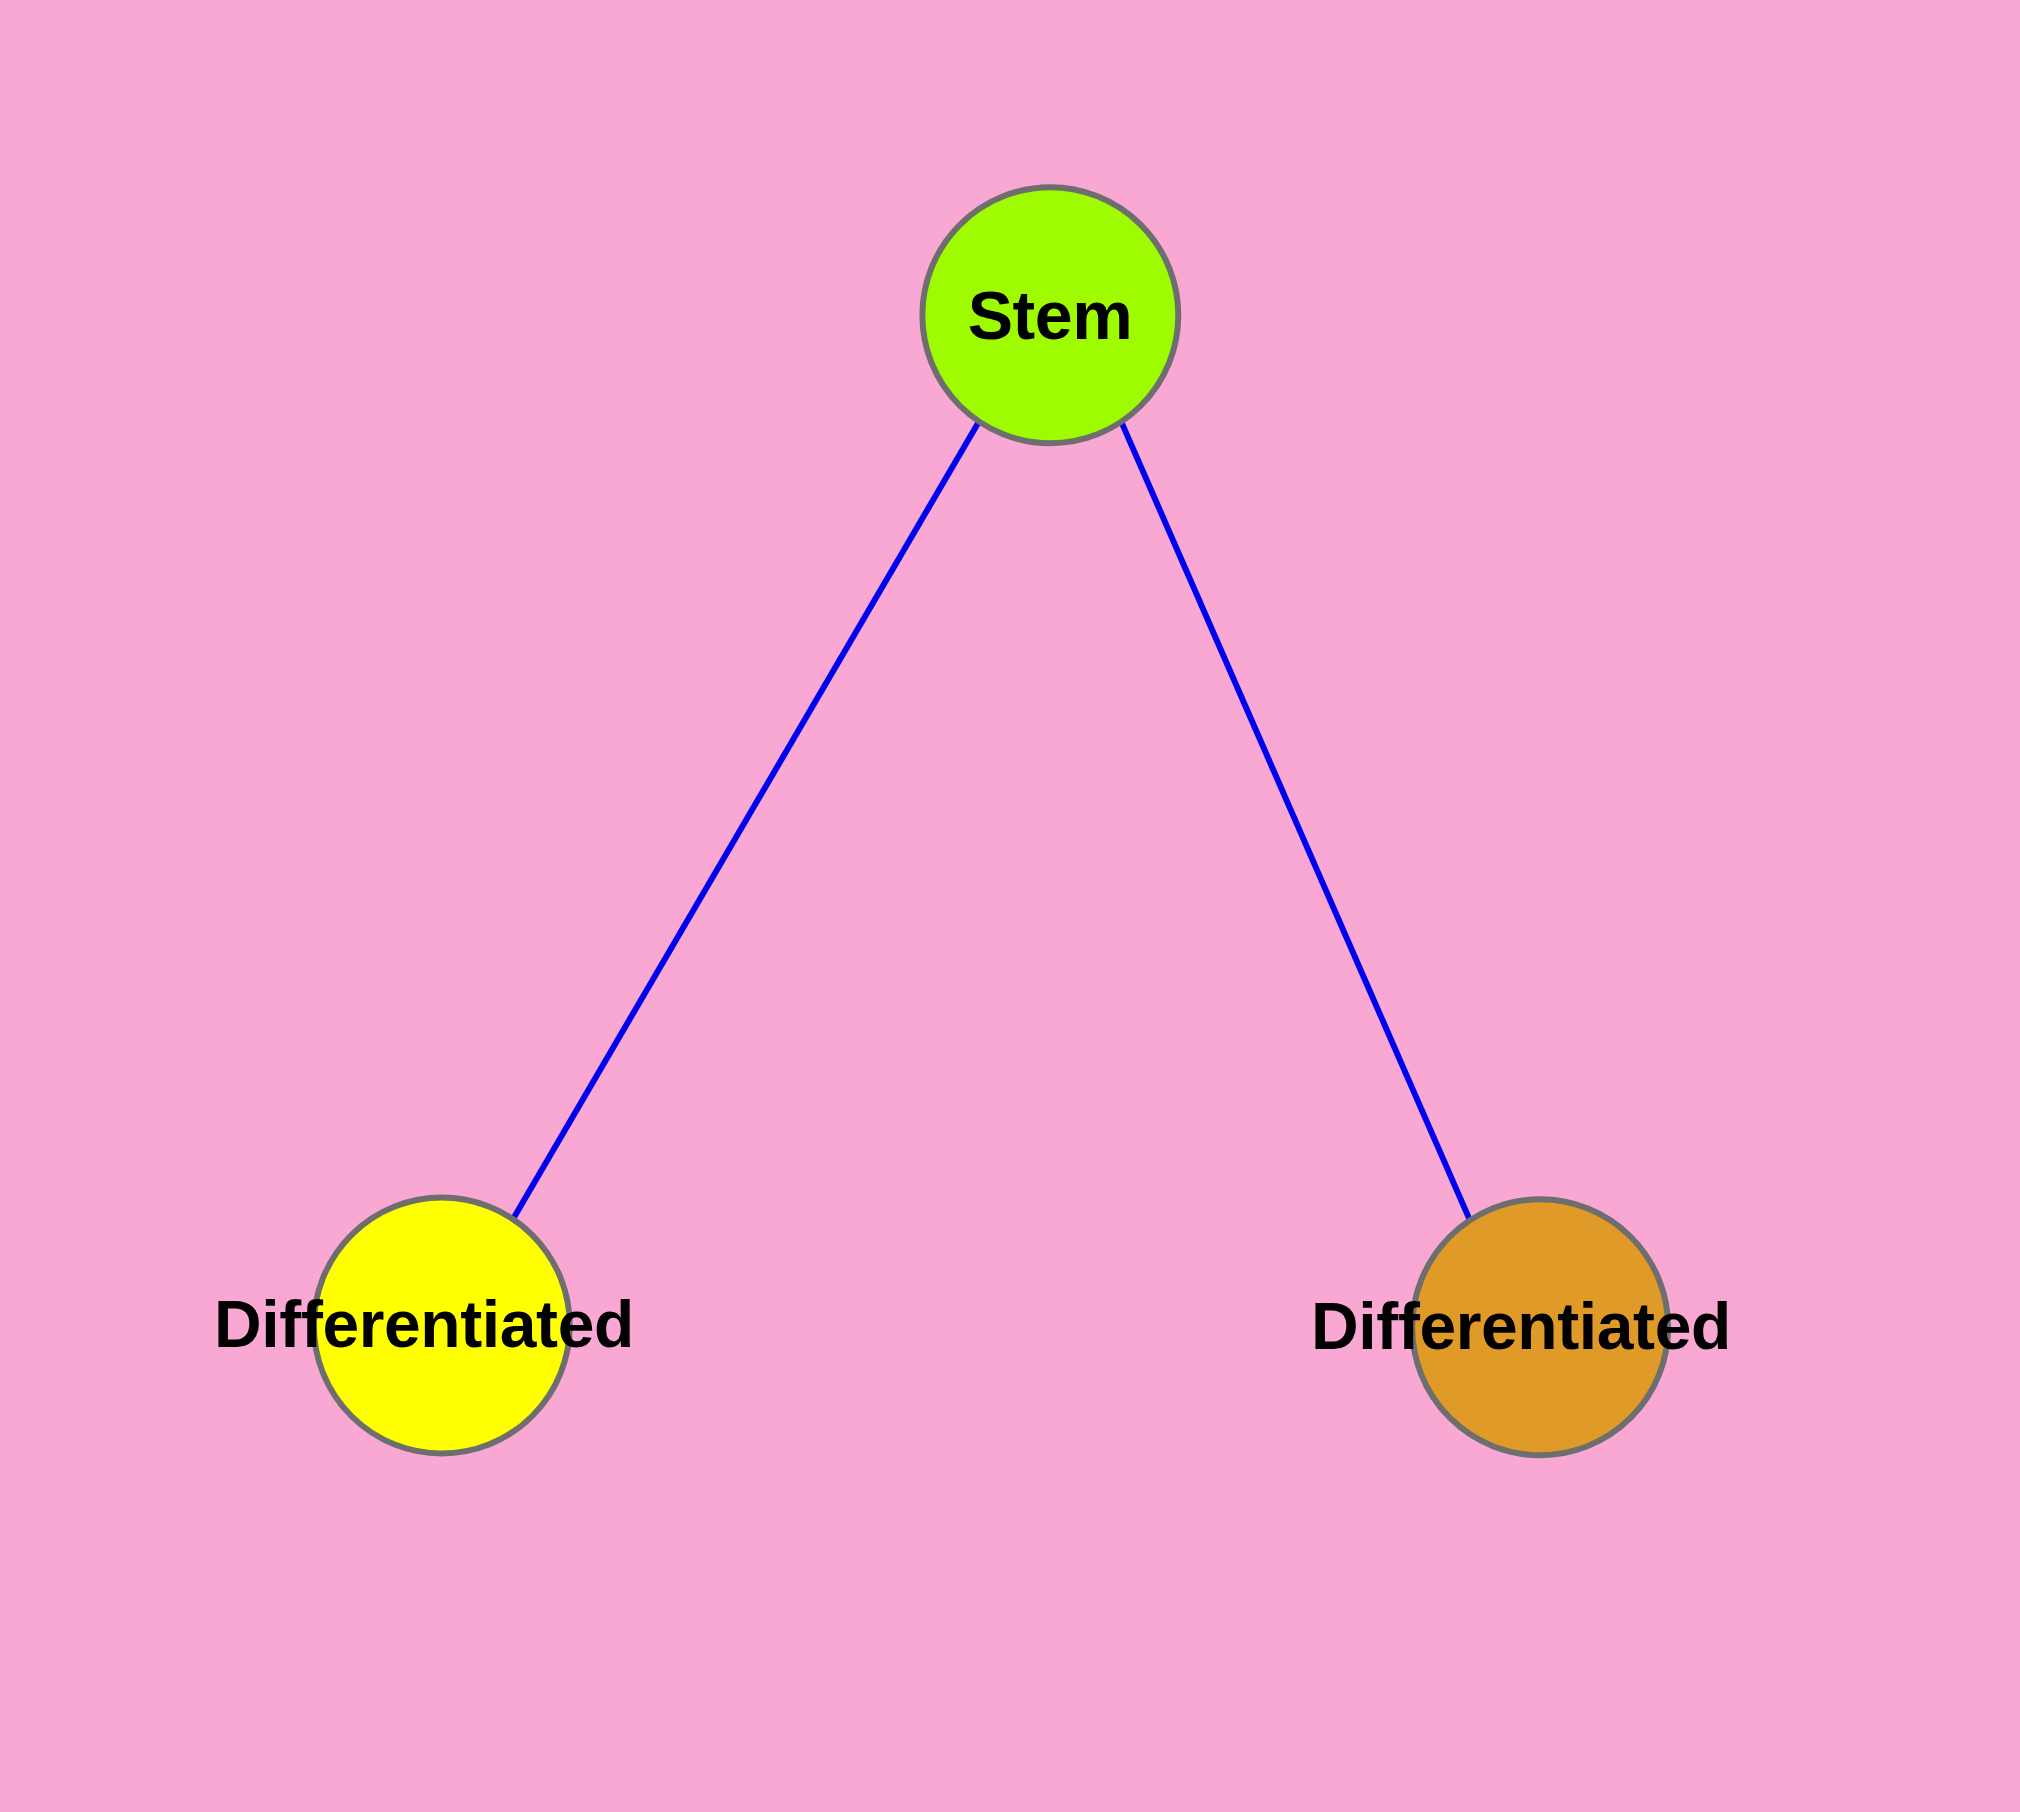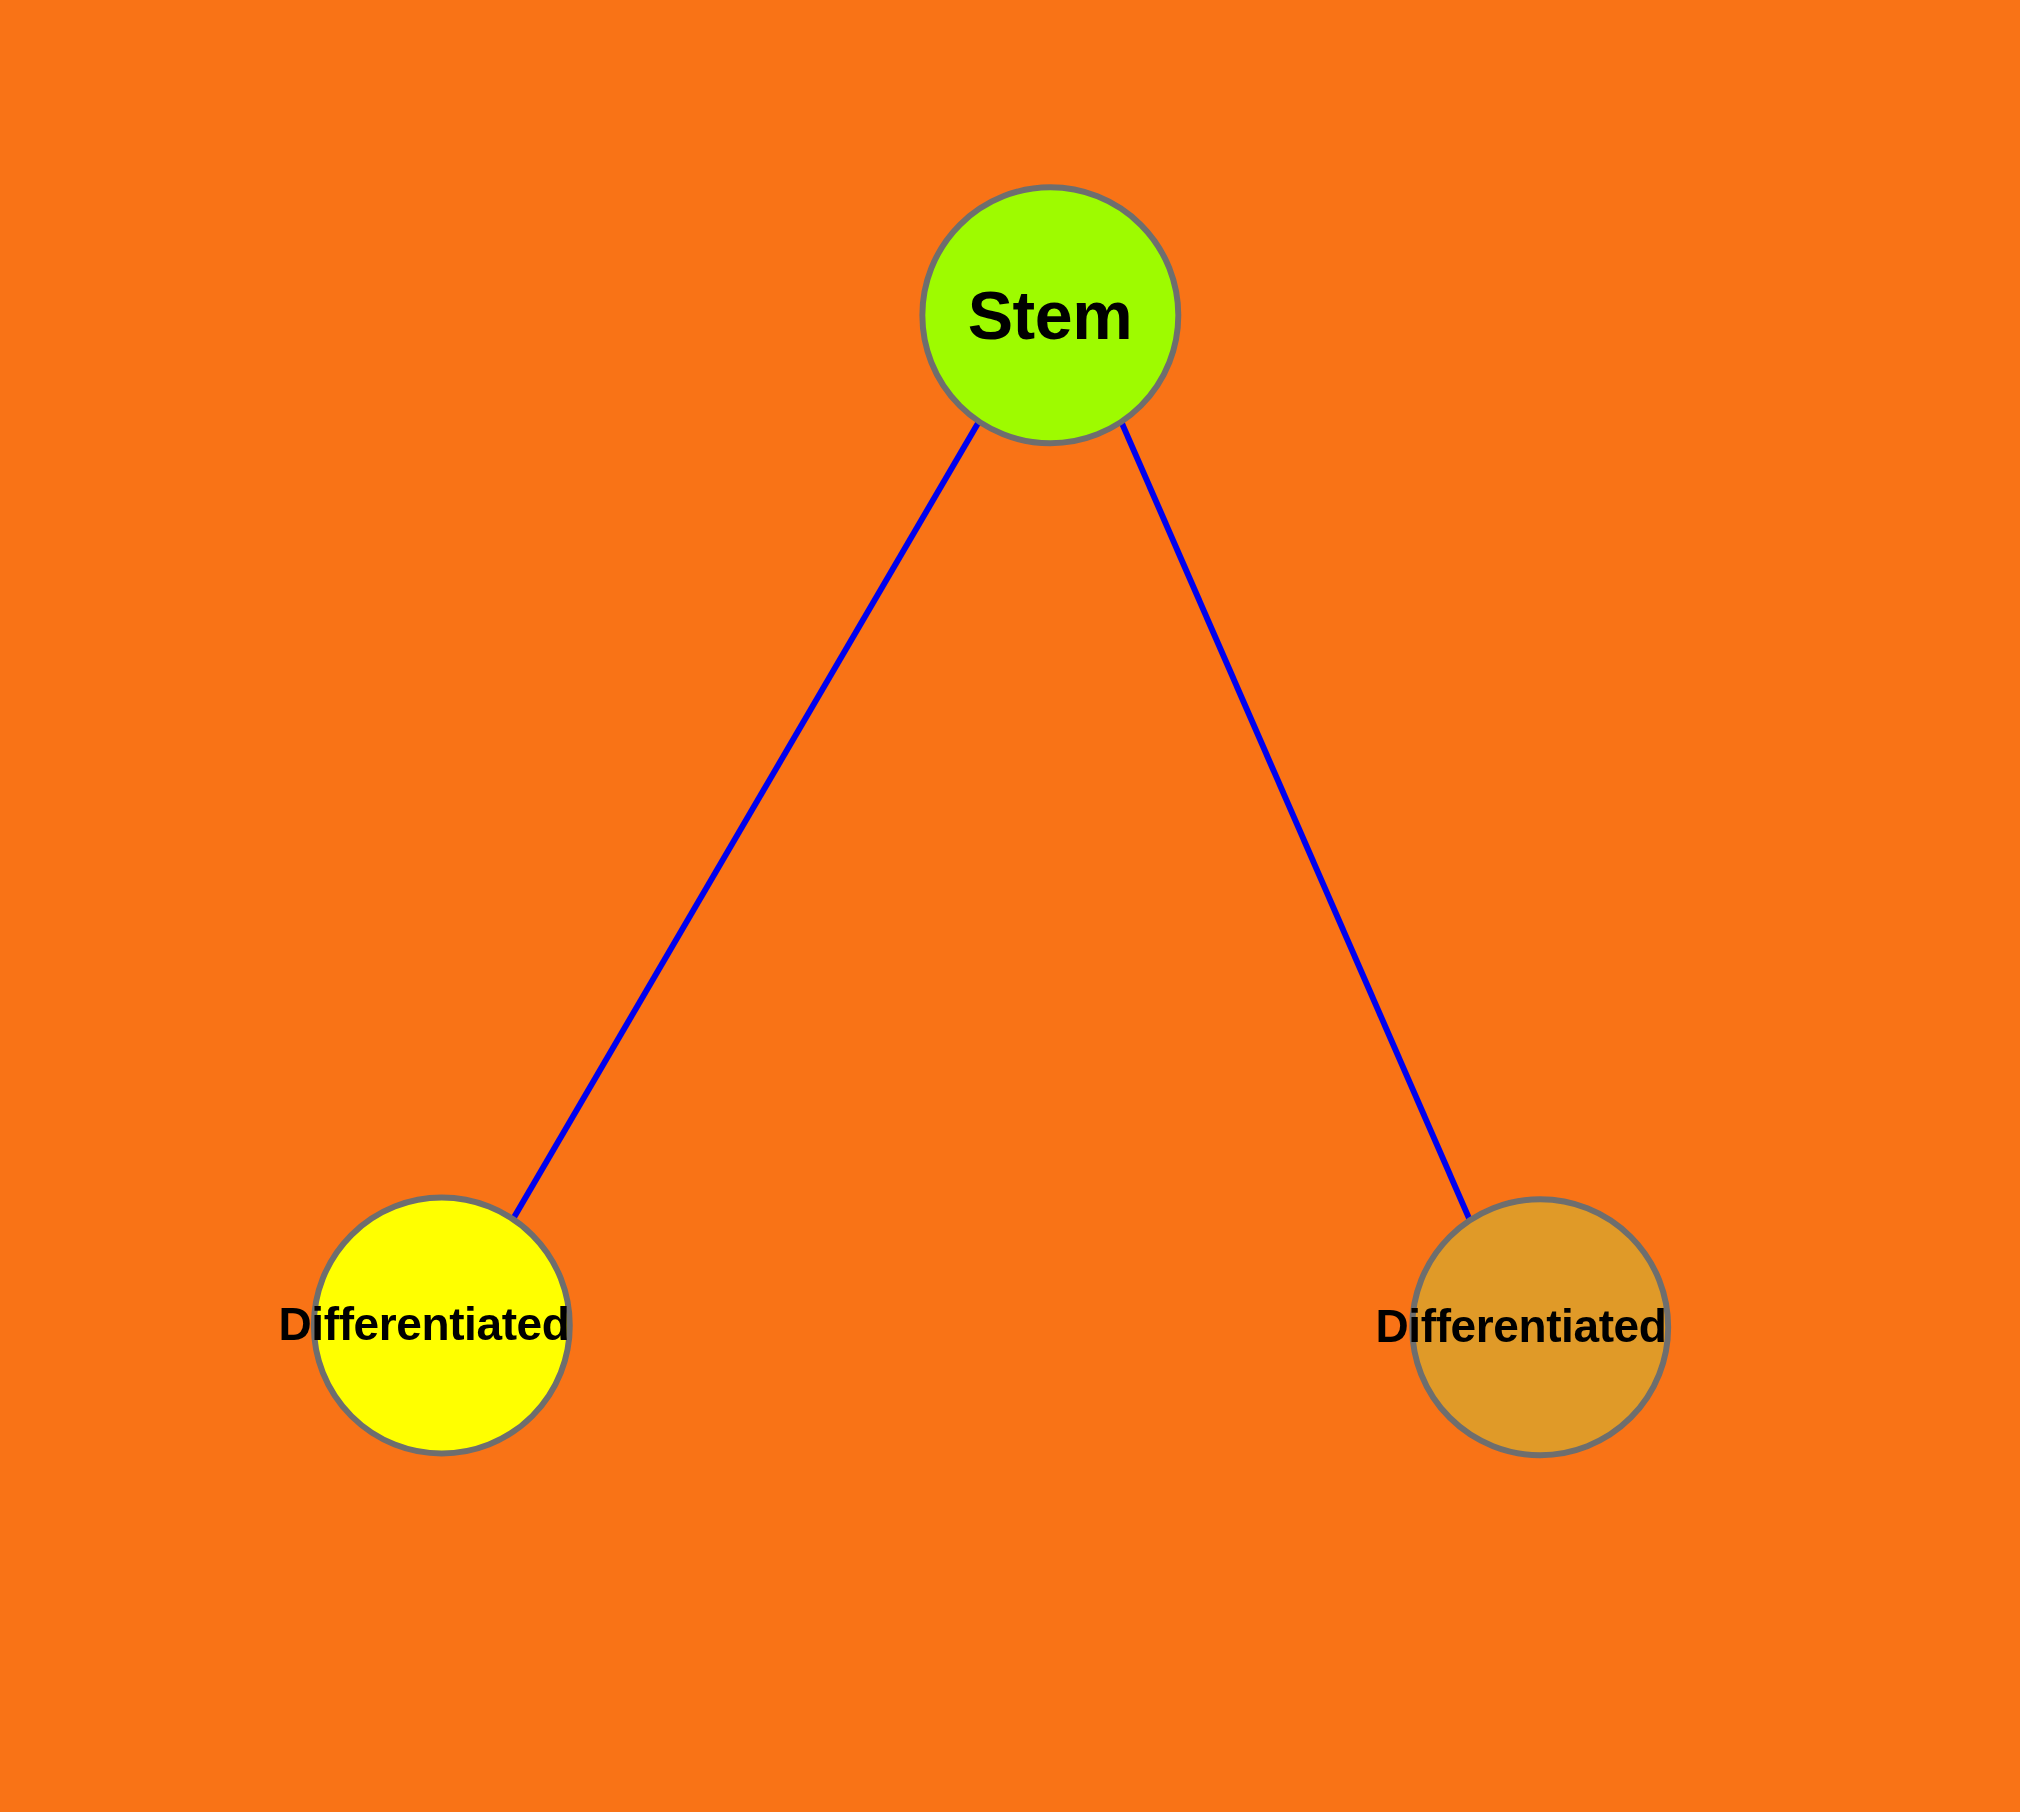--- a/index.html
+++ b/index.html
@@ -25,36 +25,36 @@
     height: 1812px;
     display: block;
   }
   .node-label {
     position: absolute;
     transform: translate(-50%, -50%);
     text-align: center;
     color: #000000;
     font-family: "Liberation Sans", sans-serif;
     font-weight: bold;
-    font-size: 46px;
+    font-size: 66px;
     line-height: 1.02;
     white-space: pre;
     letter-spacing: -0.4px;
     pointer-events: none;
     user-select: none;
   }
   .node-label.single {
     font-size: 68px;
   }
   .label-line { display: block; }
 </style>
 </head>
 <body style="background: rgb(204, 204, 250);">
 
-<div id="stage" style="width: 2021px; height: 1812px; background: #f97316;">
+<div id="stage" style="width: 2021px; height: 1812px; background: #f9a8d4;">
 
   <svg id="graph-svg" viewBox="0 0 2384 2138" xmlns="http://www.w3.org/2000/svg" style="width: 2021px; height: 1812px;">
 
     <g>
       <line id="edge-stem-to-a" x1="1155" y1="497" x2="604" y2="1440" stroke="#0000ee" stroke-width="7" stroke-linecap="butt"></line>
       <line id="edge-stem-to-b" x1="1322" y1="496" x2="1735" y2="1442" stroke="#0000ee" stroke-width="7" stroke-linecap="butt"></line>
     </g>
 
     <g>
       <circle id="node-stem" cx="1239" cy="372" r="151" fill="#9efb00" stroke="#6e6e6e" stroke-width="7"></circle>

